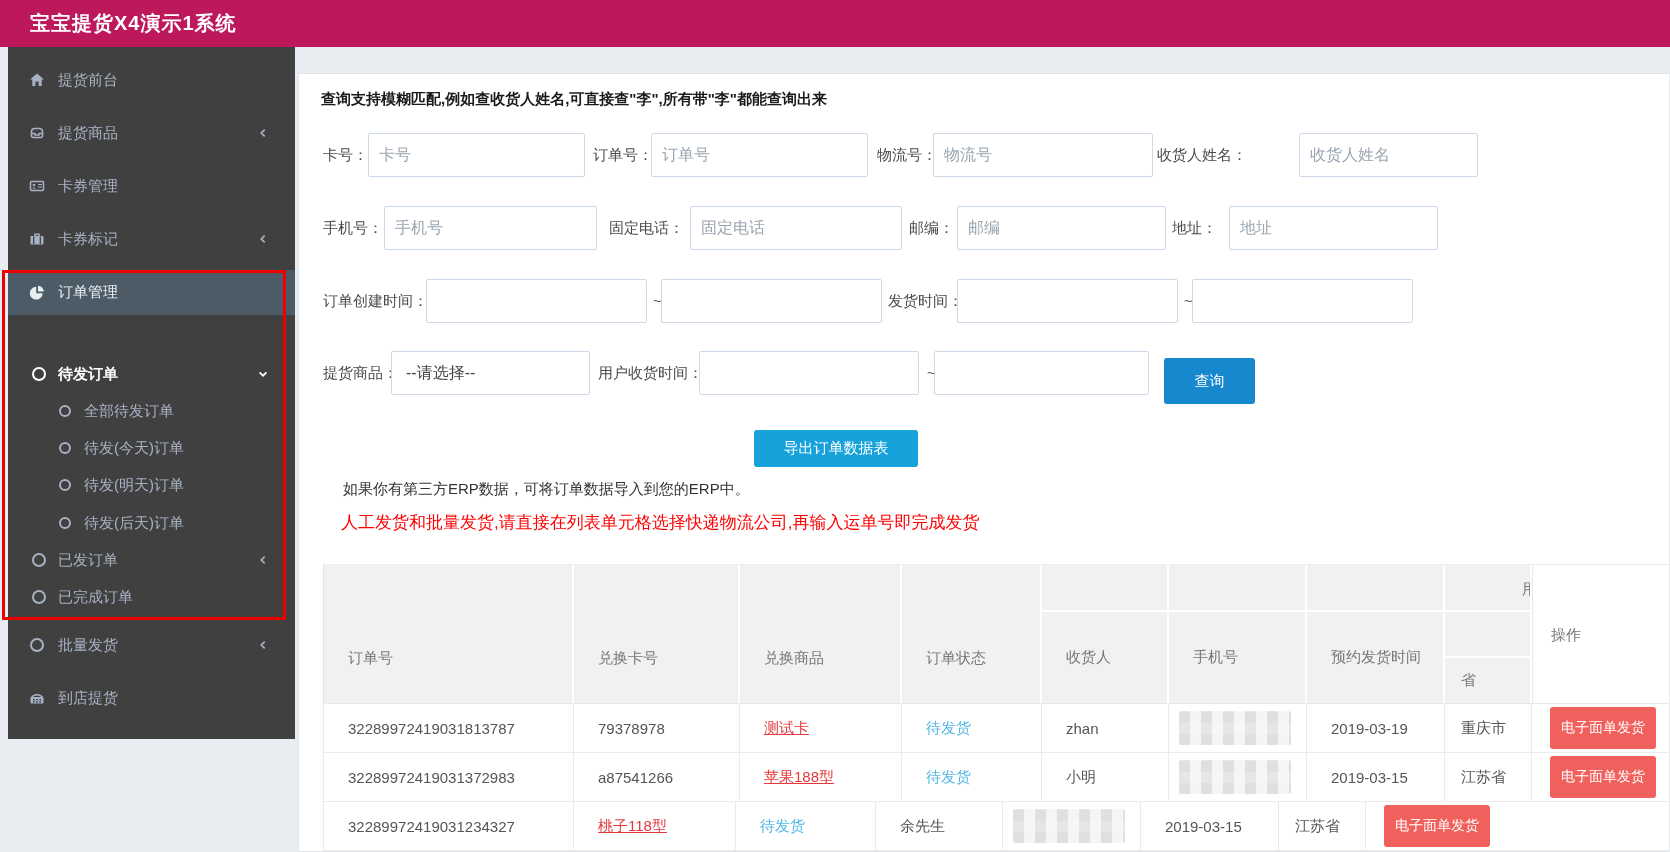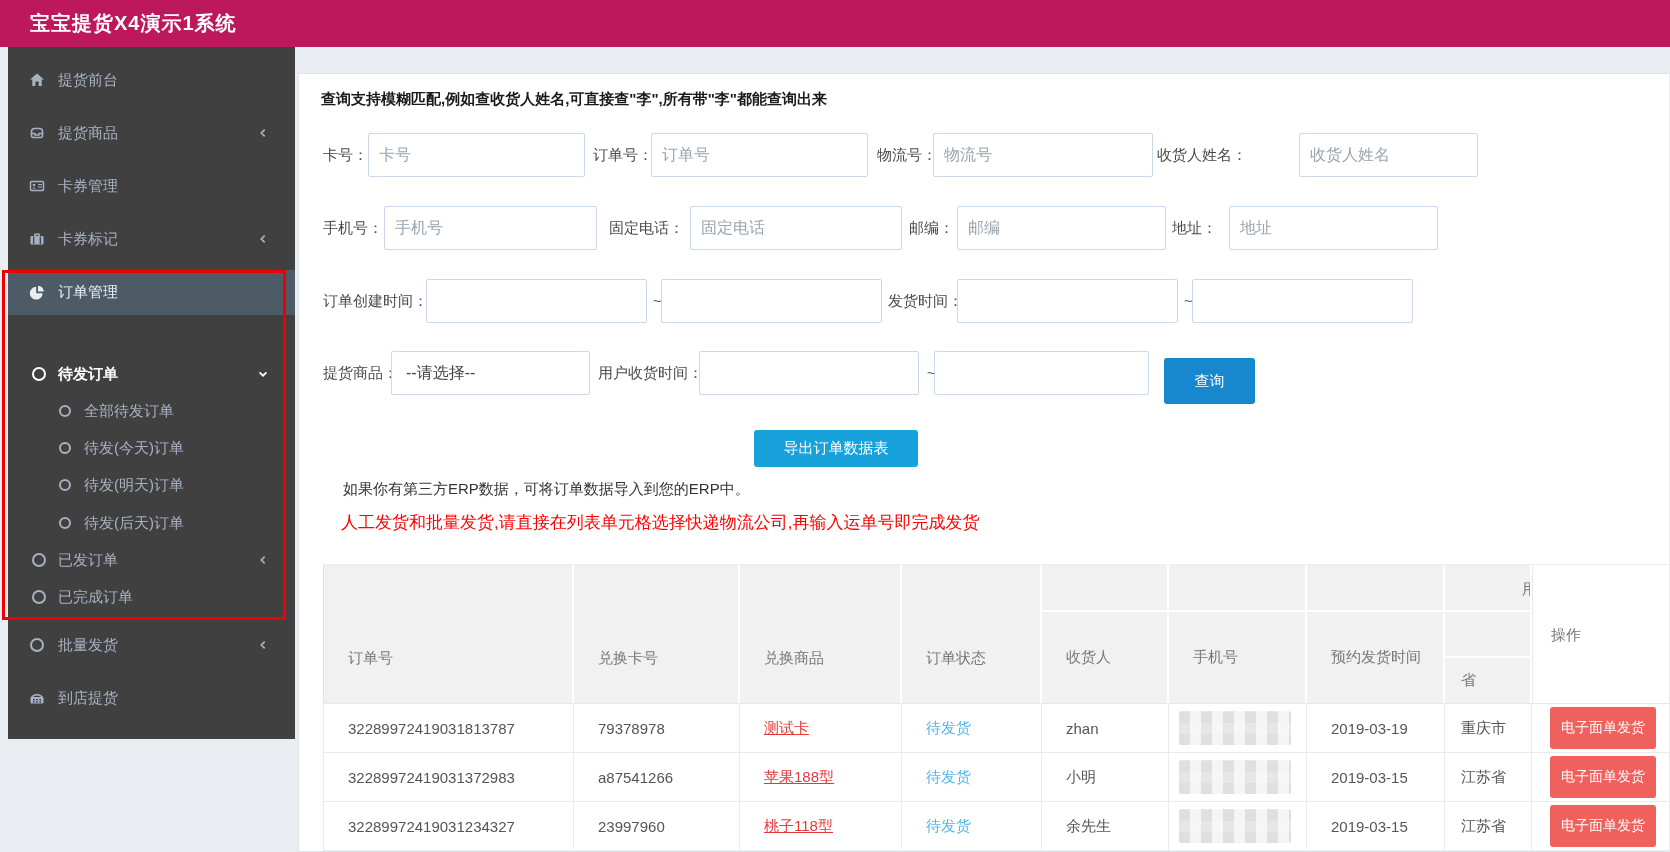--- a/index.html
+++ b/index.html
@@ -391,21 +391,20 @@
         </div>
       <div class="tc w7">2019-03-15</div>
       <div class="tc w8" style="padding-left:16px">江苏省</div>
       <div class="tc ops w9">
           <button class="btn-action">电子面单发货</button>
         </div>
     </div>
 
     <div class="trow" style="top:728px">
       <div class="tc w1">32289972419031234327</div>
-      <div class="tc w2">23997960</div>
       <div class="tc w3">
           <span class="link-red">桃子118型</span>
         </div>
       <div class="tc w4">
           <span class="status-blue">待发货</span>
         </div>
       <div class="tc w5">余先生</div>
       <div class="tc w6" style="padding-left:10px">
           <div class="mosaic"></div>
         </div>

